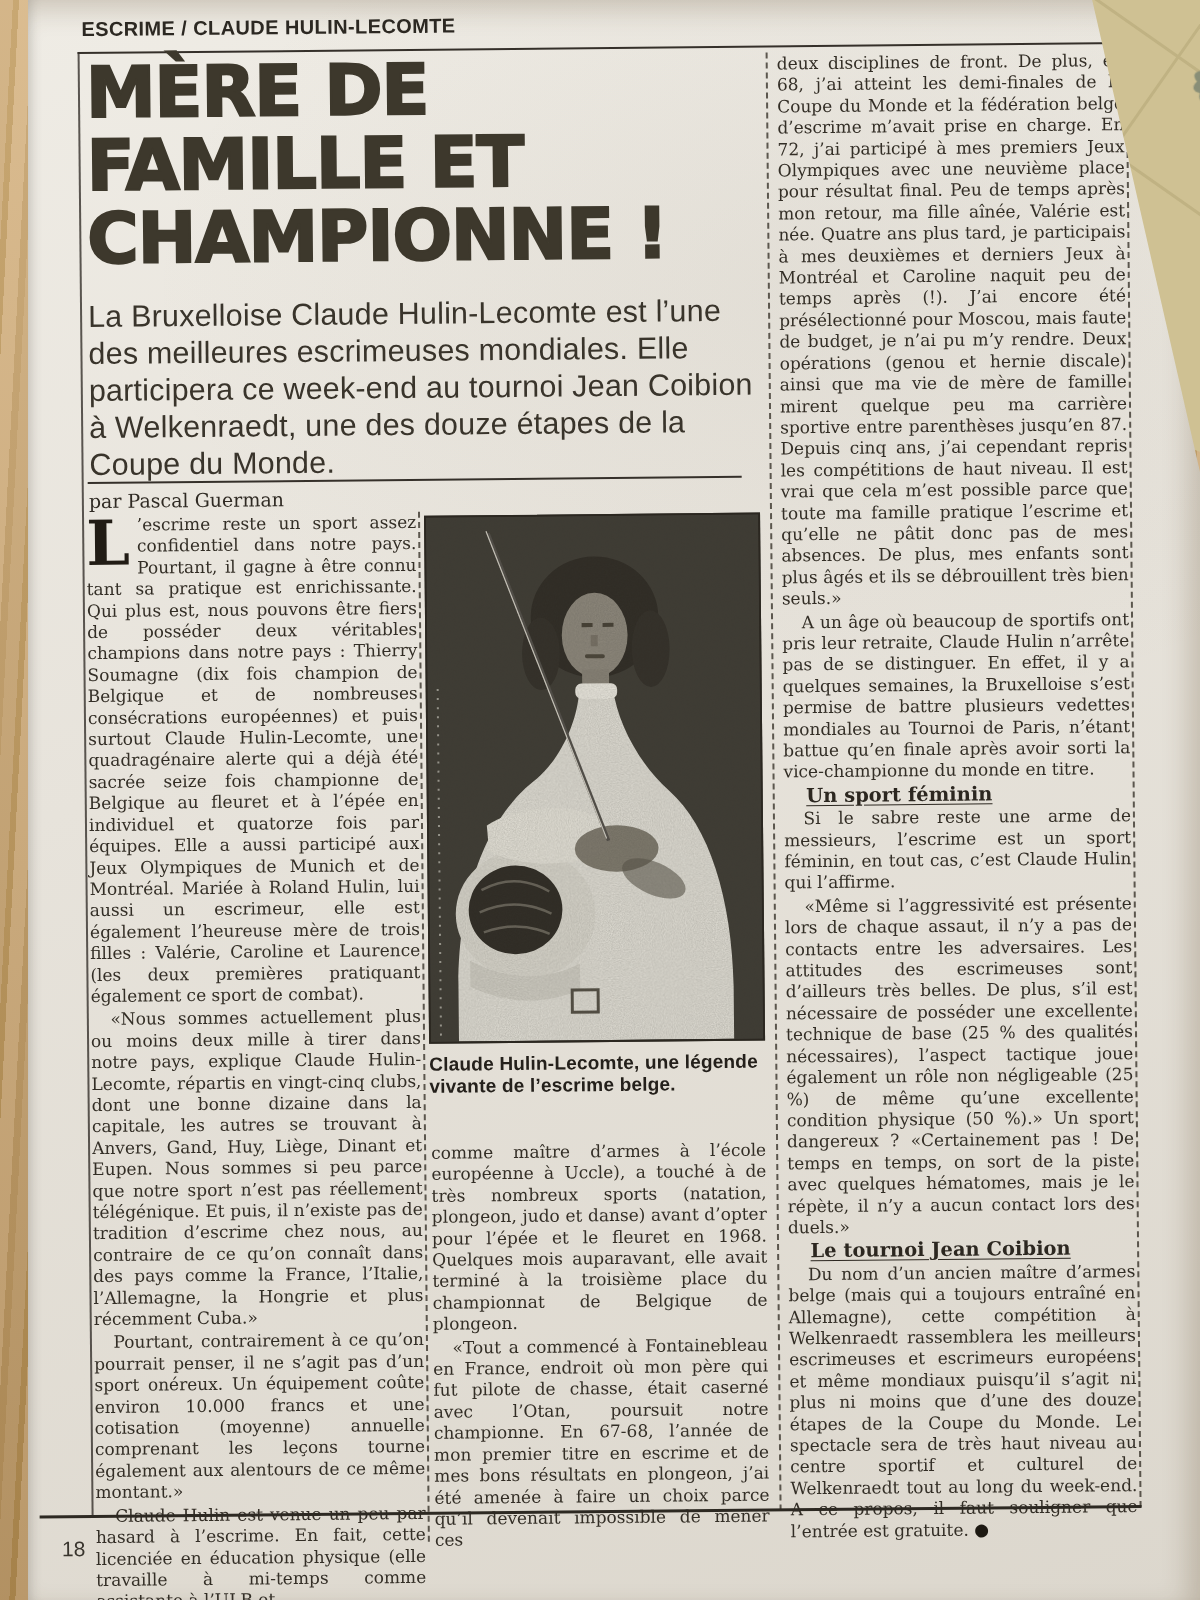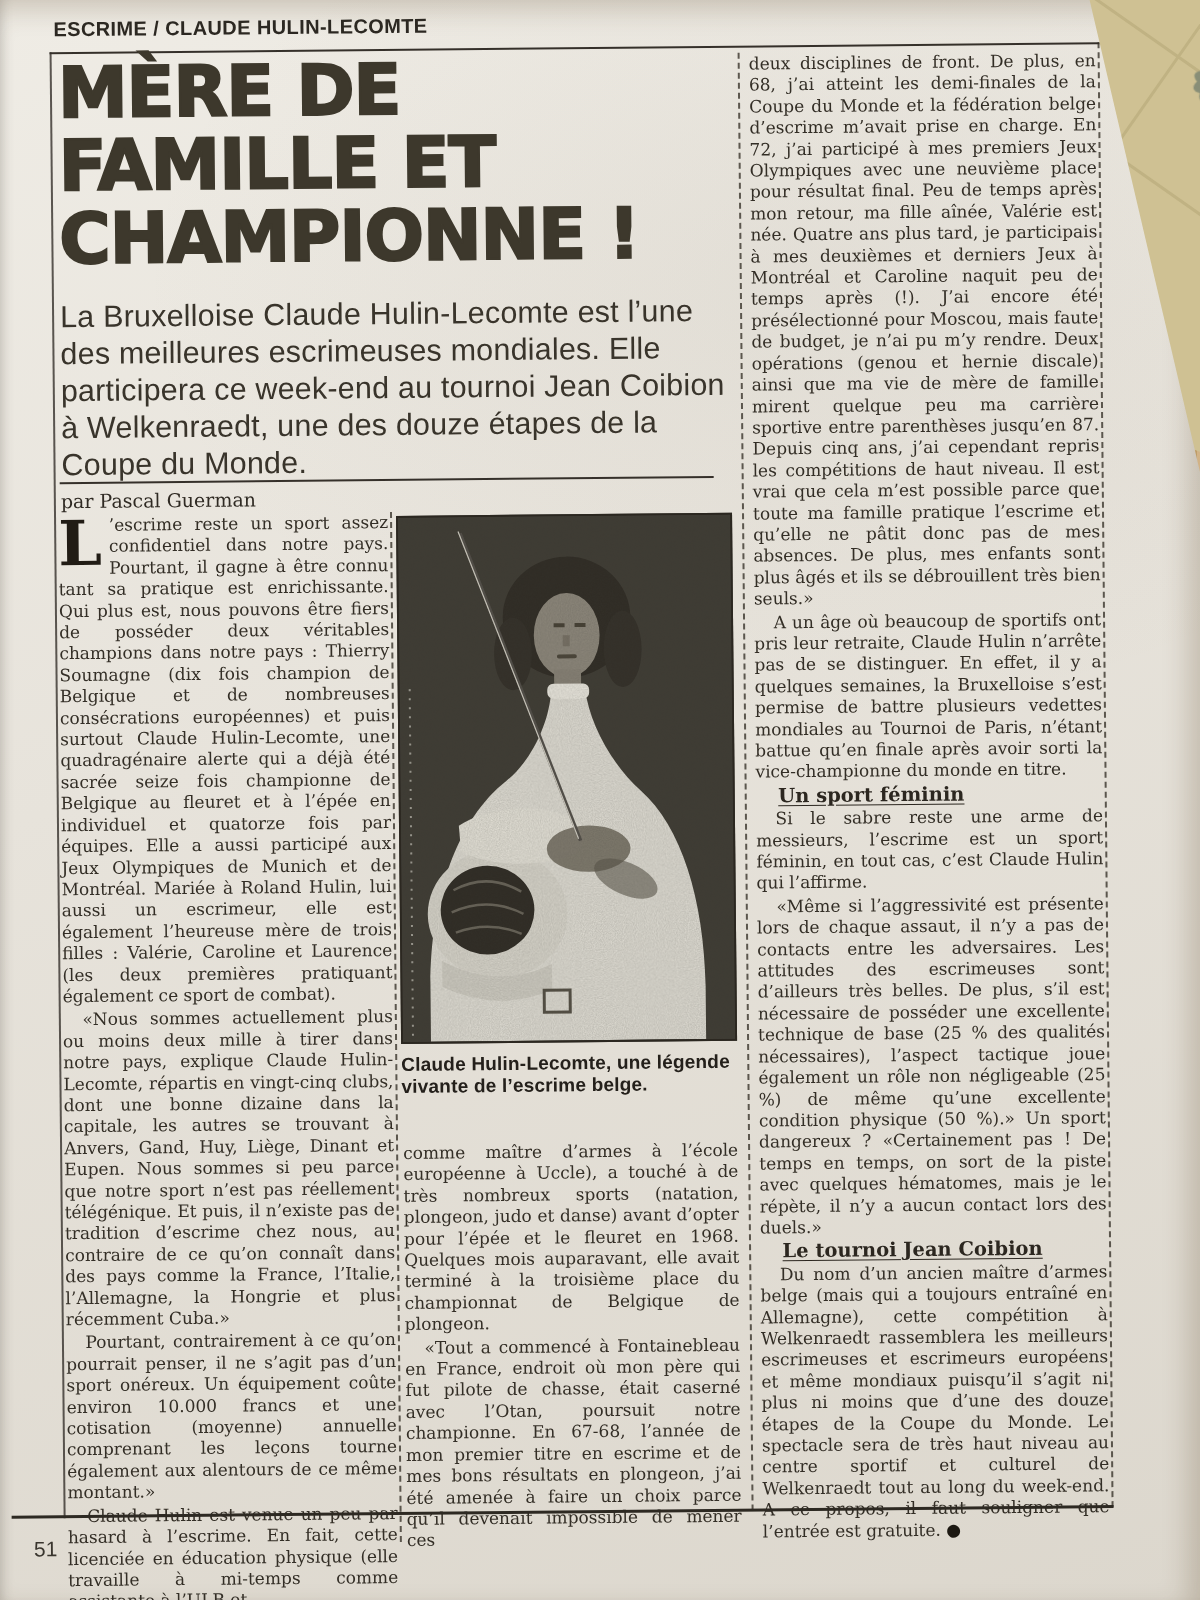--- a/index.html
+++ b/index.html
@@ -15,20 +15,21 @@
   .fabric{position:absolute;left:1018px;top:-170px;width:360px;height:600px;
     transform:rotate(21deg);z-index:1;}
 
   
   .paper{position:absolute;inset:0;z-index:2;
     clip-path:polygon(0 0,90.8% 0,100% 29.5%,100% 100%,0 100%);
     background:
       radial-gradient(1100px 700px at 68% 18%, rgba(120,110,92,.07), transparent 62%),
       linear-gradient(163deg,#efece5 0%,#e7e3db 42%,#dcd7cd 100%);
     box-shadow: inset -12px 10px 26px rgba(85,62,30,.22), inset 10px 0 14px -10px rgba(0,0,0,.20);
+    margin-left: 28px;
   }
   .tilt{position:absolute;inset:0;transform:rotate(-0.55deg);transform-origin:50% 45%;}
 
   .abs{position:absolute;}
 
   .kicker{left:60px;top:13px;font-family:"Liberation Sans",sans-serif;font-weight:700;
     font-size:20px;letter-spacing:.4px;color:#2c2822;}
 
   .rule{background:#35302a;}
   .top-rule{left:56px;top:47px;width:1050px;height:2px;}
@@ -215,17 +216,17 @@
         <p class="first">deux disciplines de front. De plus, en 68, j’ai atteint les demi-finales de la Coupe du Monde et la fédération belge d’escrime m’avait prise en charge. En 72, j’ai participé à mes premiers Jeux Olympiques avec une neuvième place pour résultat final. Peu de temps après mon retour, ma fille aînée, Valérie est née. Quatre ans plus tard, je participais à mes deuxièmes et derniers Jeux à Montréal et Caroline naquit peu de temps après (!). J’ai encore été présélectionné pour Moscou, mais faute de budget, je n’ai pu m’y rendre. Deux opérations (genou et hernie discale) ainsi que ma vie de mère de famille mirent quelque peu ma carrière sportive entre parenthèses jusqu’en 87. Depuis cinq ans, j’ai cependant repris les compétitions de haut niveau. Il est vrai que cela m’est possible parce que toute ma famille pratique l’escrime et qu’elle ne pâtit donc pas de mes absences. De plus, mes enfants sont plus âgés et ils se débrouillent très bien seuls.»</p>
         <p>A un âge où beaucoup de sportifs ont pris leur retraite, Claude Hulin n’arrête pas de se distinguer. En effet, il y a quelques semaines, la Bruxelloise s’est permise de battre plusieurs vedettes mondiales au Tournoi de Paris, n’étant battue qu’en finale après avoir sorti la vice-championne du monde en titre.</p>
         <p class="subhead">Un sport féminin</p>
         <p>Si le sabre reste une arme de messieurs, l’escrime est un sport féminin, en tout cas, c’est Claude Hulin qui l’affirme.</p>
         <p>«Même si l’aggressivité est présente lors de chaque assaut, il n’y a pas de contacts entre les adversaires. Les attitudes des escrimeuses sont d’ailleurs très belles. De plus, s’il est nécessaire de posséder une excellente technique de base (25 % des qualités nécessaires), l’aspect tactique joue également un rôle non négligeable (25 %) de même qu’une excellente condition physique (50 %).» Un sport dangereux ? «Certainement pas ! De temps en temps, on sort de la piste avec quelques hématomes, mais je le répète, il n’y a aucun contact lors des duels.»</p>
         <p class="subhead">Le tournoi Jean Coibion</p>
         <p><span>Du nom d’un ancien maître d’armes belge (mais qui a toujours entraîné en Allemagne), cette compétition à Welkenraedt rassemblera les meilleurs escrimeuses et escrimeurs européens et même mondiaux puisqu’il s’agit ni plus ni moins que d’une des douze étapes de la Coupe du Monde. Le spectacle sera de très haut niveau au centre sportif et culturel de Welkenraedt tout au long du week-end. A ce propos, il faut souligner que l’entrée est gratuite. </span><span class="end-mark">●</span></p>
       </div>
 
       <div class="abs bottom-rule"></div>
-      <div class="abs page-number">51</div>
+      <div class="abs page-number">18</div>
 
     </div>
   </div>
 </div>
 
 </body></html>

